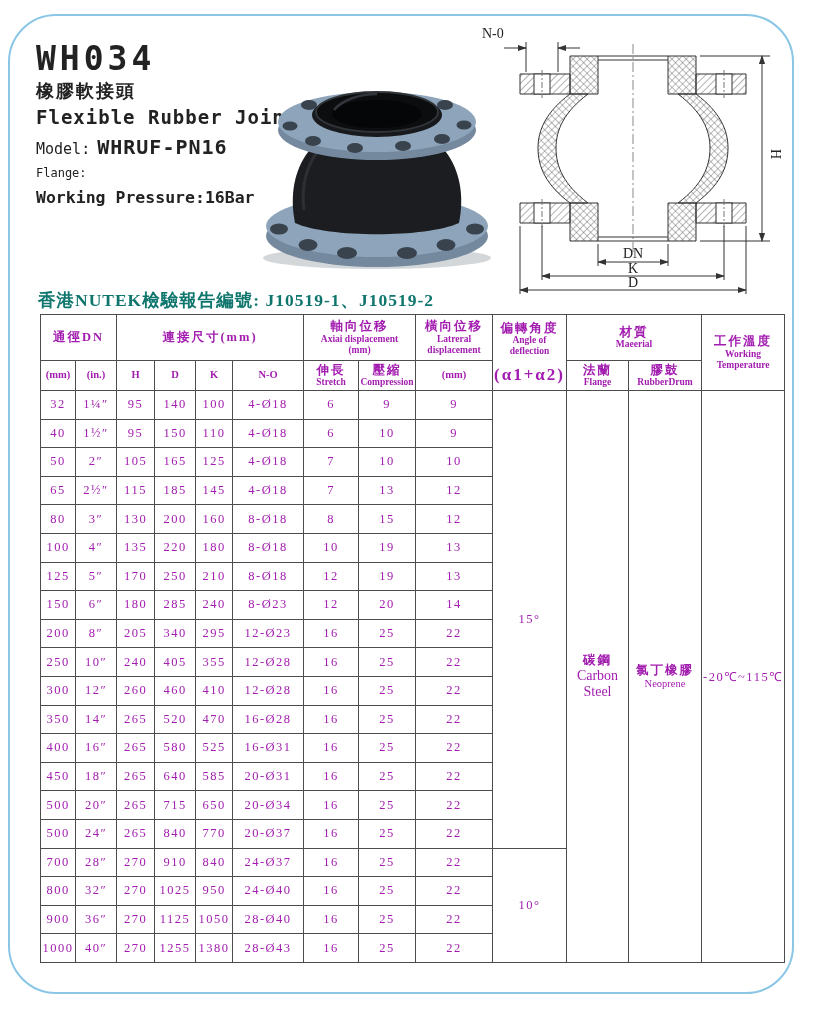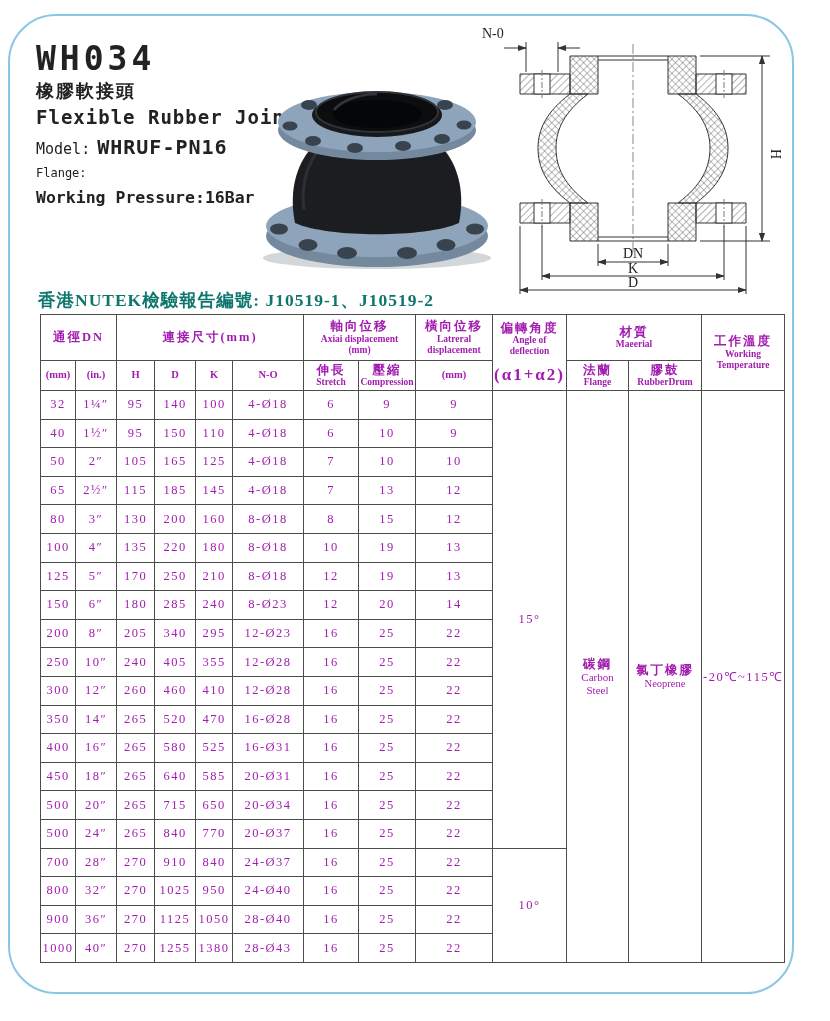--- a/index.html
+++ b/index.html
@@ -269,21 +269,21 @@
           <td>95</td>
           <td>140</td>
           <td>100</td>
           <td>4-Ø18</td>
           <td>6</td>
           <td>9</td>
           <td>9</td>
           <td rowspan="16" class="angle-cell">15°</td>
           <td class="mat-cell" rowspan="20">
             <span class="zh">碳鋼</span>
-            <span class="en" style="font-size: 11px;">Carbon
+            <span class="en" style="font-size: 14px;">Carbon
 Steel</span>
           </td>
           <td class="mat-cell" rowspan="20">
             <span class="zh">氯丁橡膠</span>
             <span class="en" style="font-size: 10.5px;">Neoprene</span>
           </td>
           <td rowspan="20" class="temp-cell">-20℃~115℃</td>
         </tr>
         <tr>
           <td>40</td>

